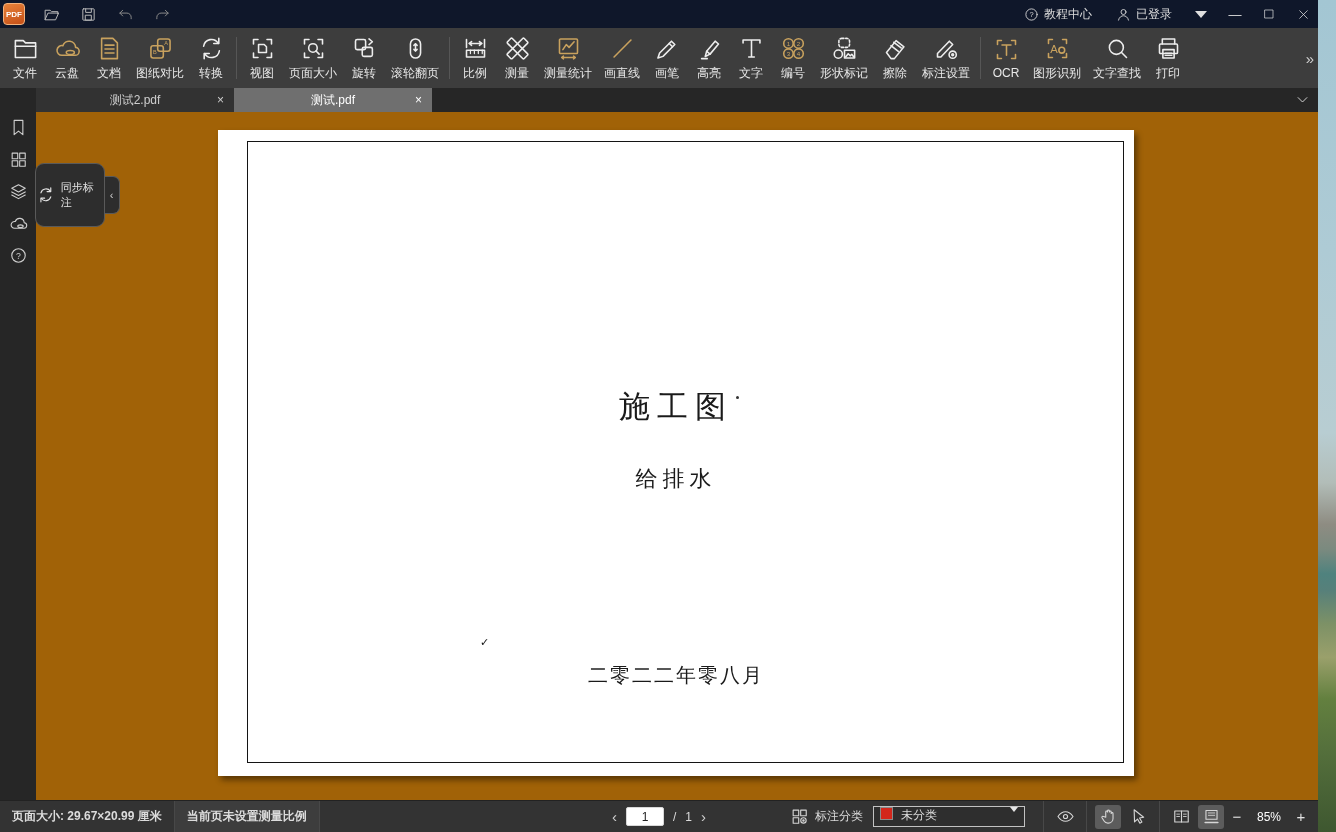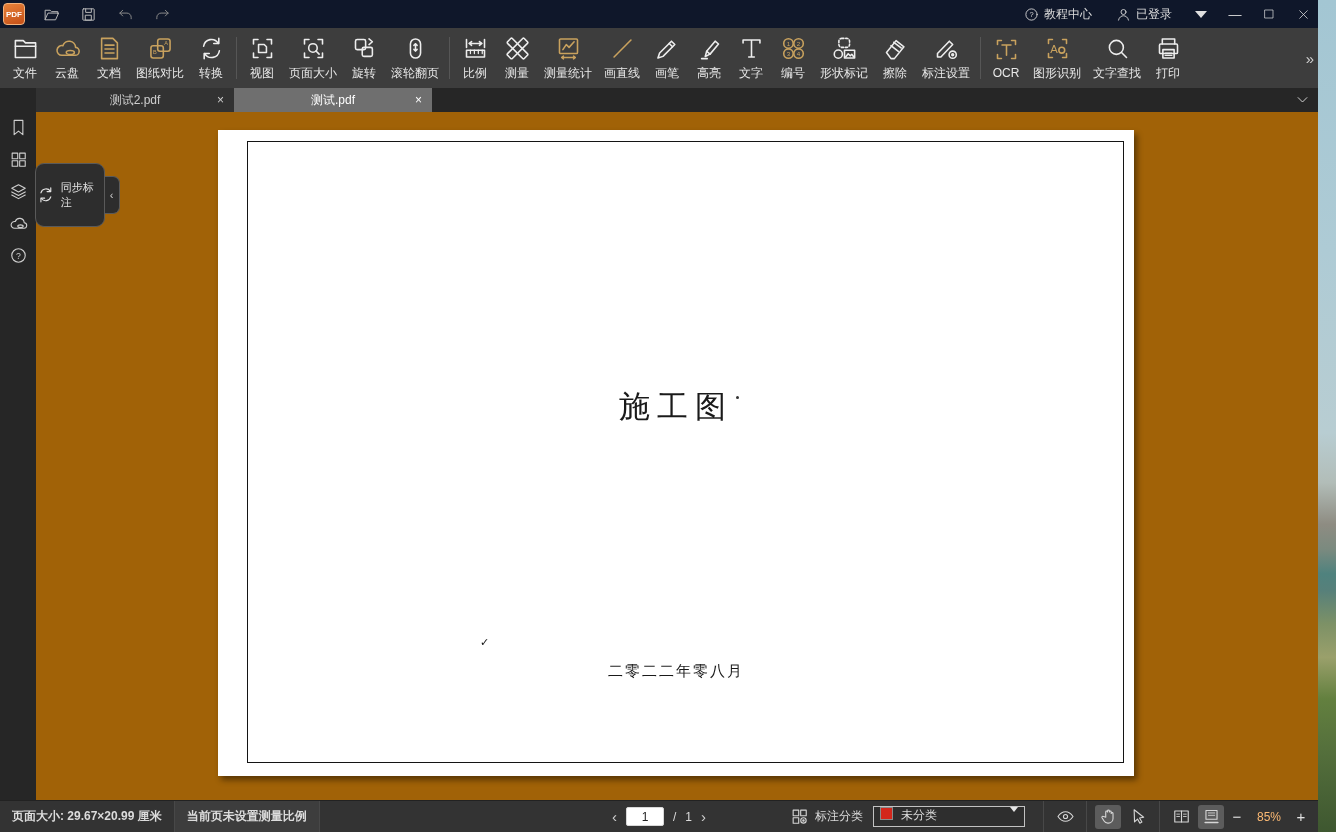--- a/index.html
+++ b/index.html
@@ -44,21 +44,21 @@
   
   .bodyrow { flex:1 1 auto; display:flex; position:relative; min-height:0; }
   .sidebar { width:36px; background:#262626; display:flex; flex-direction:column; align-items:center; padding-top:6px; gap:13px; }
   .sb-ic { width:19px; height:19px; color:#cfcfcf; }
   .docarea { flex:1; position:relative; background:#a16207; overflow:hidden; }
   .page { position:absolute; left:182px; top:18px; width:916px; height:646px; background:#ffffff; box-shadow:3px 4px 6px rgba(0,0,0,.45); }
   .frame { position:absolute; left:29px; top:11px; right:10px; bottom:13px; border:1.5px solid #141414; }
   .doc-text { position:absolute; width:100%; text-align:center; color:#1a1a1a; font-family:"Liberation Serif","DejaVu Serif",serif; }
   .doc-title { top:256px; font-size:31px; letter-spacing:7px; }
   .doc-sub { top:334px; font-size:22px; letter-spacing:5px; }
-  .doc-date { top:532px; font-size:15px; letter-spacing:2px; }
+  .doc-date { top:532px; font-size:20px; letter-spacing:2px; }
   .doc-dot { position:absolute; left:518px; top:266px; width:3px; height:3px; background:#333; border-radius:50%; }
   .doc-check { position:absolute; left:262px; top:506px; font-size:11px; color:#111; font-weight:bold; }
 
   
   .syncpanel { position:absolute; left:35px; top:163px; width:70px; height:64px; background:#2d2d2d;
     border:1px solid #5a5a5a; border-radius:9px; display:flex; flex-direction:row; align-items:center; justify-content:center; gap:5px; z-index:5; }
   .syncpanel .sb-ic { width:20px; height:20px; color:#e4e4e4; }
   .syncpanel .lbl { font-size:11px; color:#e4e4e4; }
   .synctab { position:absolute; left:104px; top:176px; width:16px; height:38px; background:#2d2d2d;
     border:1px solid #5a5a5a; border-left:none; border-radius:0 7px 7px 0; display:flex; align-items:center; justify-content:center;
@@ -73,21 +73,21 @@
   .pageinput { width:38px; height:19px; background:#fff; color:#222; border:1px solid #d8d8d8; border-radius:2px; text-align:center; font-size:12px; display:flex; align-items:center; justify-content:center; }
   .sb-right { margin-left:auto; display:flex; align-items:center; height:100%; }
   .catlabel { display:flex; align-items:center; gap:6px; margin-right:10px; }
   .dropdown { width:152px; height:21px; border:1px solid #c2c2c2; background:#2e2e2e; display:flex; align-items:flex-start; padding:0 6px; gap:8px; margin-right:12px; }
   .swatch { width:13px; height:13px; background:#d3261b; border:1px solid #8a8a8a; }
   .dd-caret { margin-left:auto; width:0; height:0; border-left:4.5px solid transparent; border-right:4.5px solid transparent; border-top:5.5px solid #e6e6e6; }
   .st-ic { width:19px; height:19px; color:#d6d6d6; }
   .st-btn { width:26px; height:24px; display:flex; align-items:center; justify-content:center; border-radius:3px; margin:0 2px; }
   .st-btn.active { background:#5c5c5c; }
   .st-sep { width:1px; height:32px; background:#484848; margin:0 6px; }
-  .zoomtxt { width:42px; text-align:center; color:#fdba74; }
+  .zoomtxt { width:42px; text-align:center; color:#ffffff; }
   .zbtn { width:22px; height:22px; display:flex; align-items:center; justify-content:center; color:#e2e2e2; font-size:15px; }
 </style>
 </head>
 <body>
 
 <div class="stage">
   <div class="wallpaper"></div>
 
   <div class="appwin">
 
@@ -387,20 +387,21 @@
               <circle cx="12" cy="12" r="8.5"></circle>
               <text x="12" y="16" font-size="11" text-anchor="middle">?</text>
             </svg></span>
       </div>
 
       <div class="docarea">
         <div class="page">
           <div class="frame"></div>
           <div class="doc-text doc-title">施工图</div>
           <div class="doc-dot"></div>
+          <div class="doc-text doc-sub">给排水</div>
           <div class="doc-check">✓</div>
           <div class="doc-text doc-date">二零二二年零八月</div>
         </div>
       </div>
     </div>
 
     <div class="synctab">
       <span>‹</span>
     </div>
     <div class="syncpanel">

